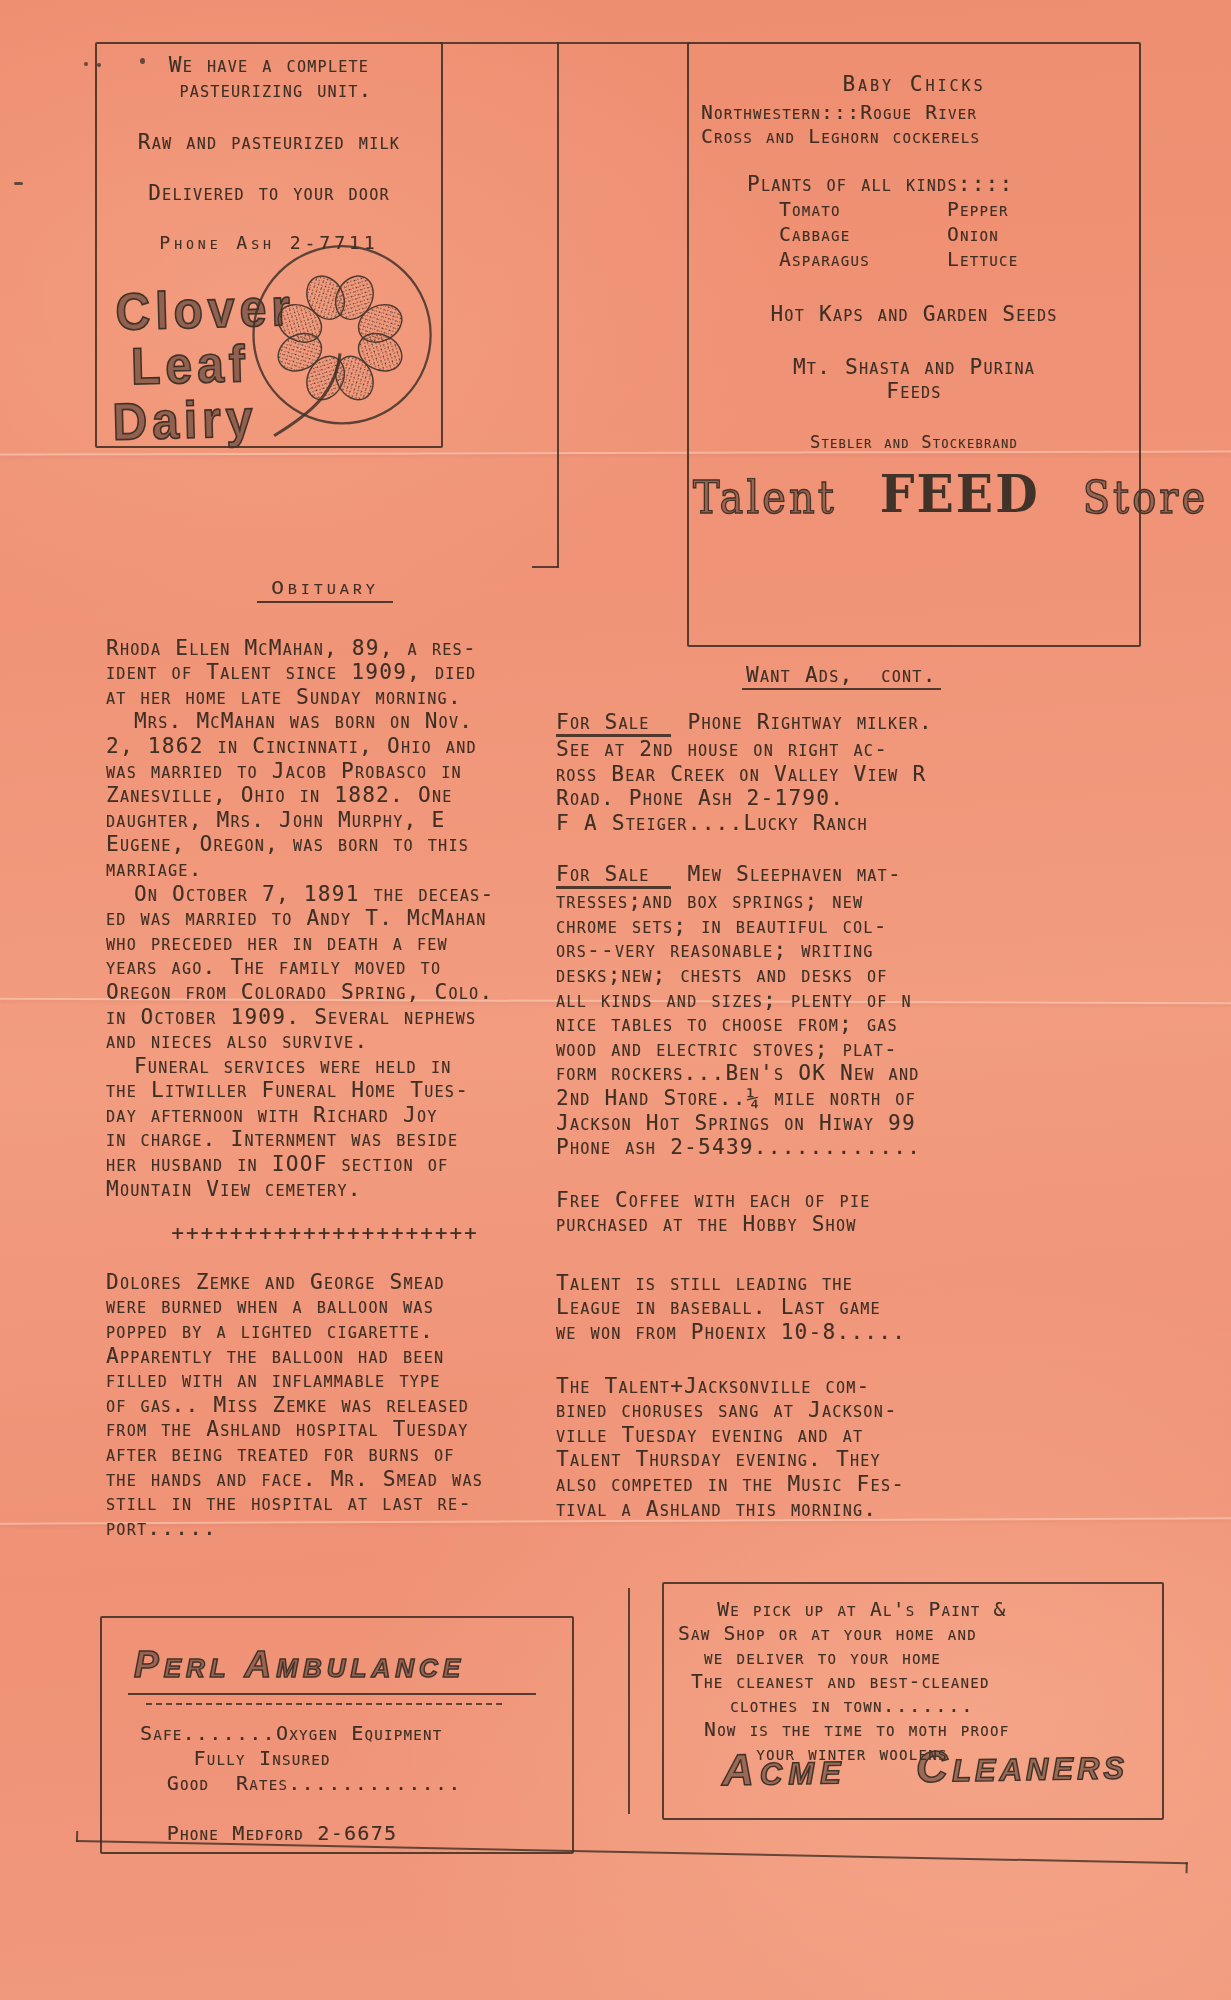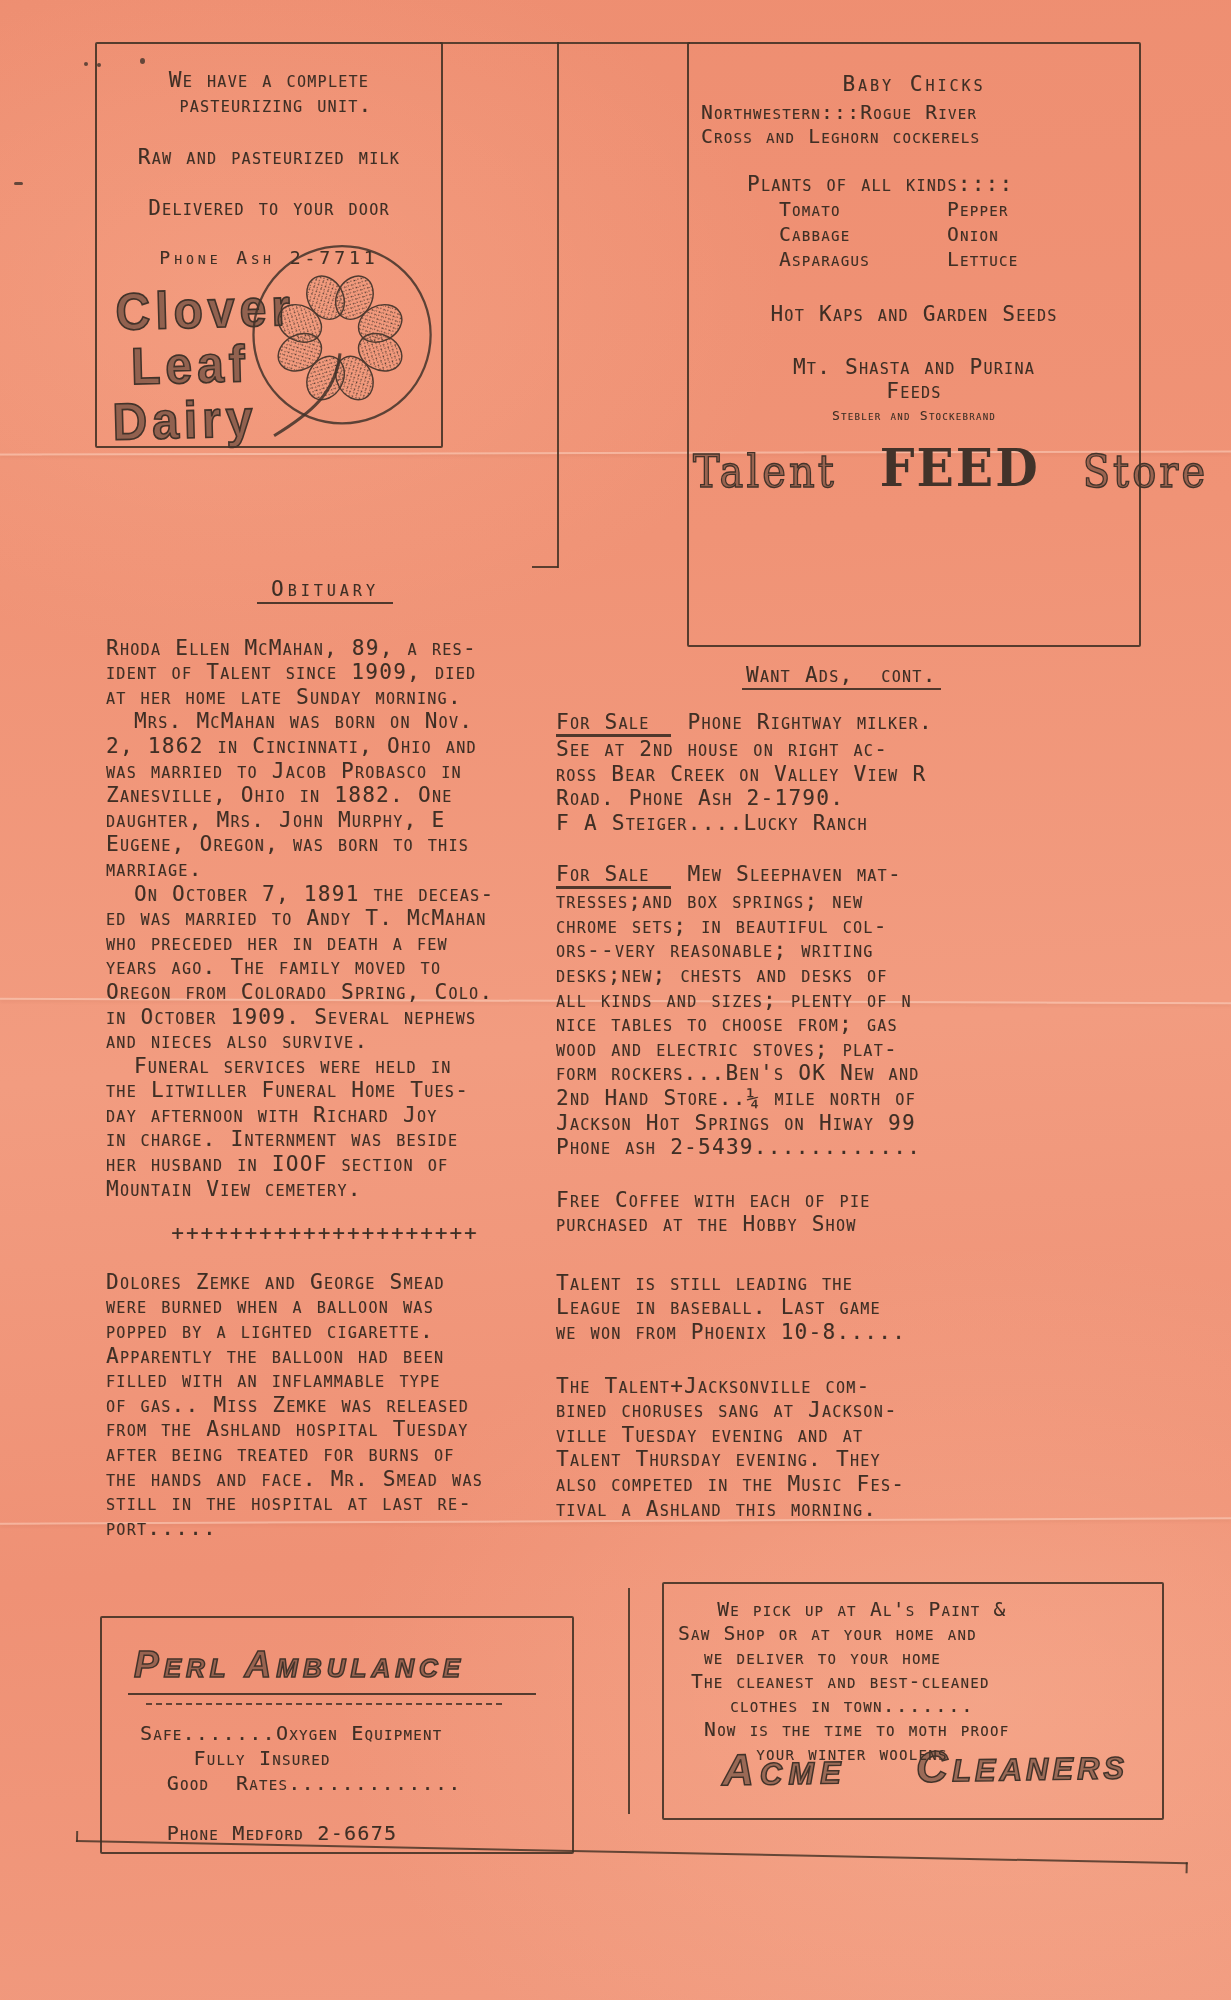--- a/index.html
+++ b/index.html
@@ -62,21 +62,21 @@
   <div class="crease" style="top:1000px; transform:rotate(0.2deg);"></div>
   <div class="crease" style="top:1520px; transform:rotate(-0.25deg);"></div>
   <div class="speck" style="left:84px; top:62px; width:4px; height:4px;"></div>
   <div class="speck" style="left:97px; top:63px; width:4px; height:4px;"></div>
   <div class="speck" style="left:14px; top:182px; width:9px; height:3px; border-radius:2px;"></div>
   <div class="speck" style="left:140px; top:58px; width:5px; height:6px;"></div>
 
   <div class="hline" style="left:440px; top:42px; width:250px;"></div>
 
   <div class="box" style="left:95px; top:42px; width:344px; height:402px;">
-    <div class="tw center" style="margin-top:24px;">We have a complete
+    <div class="tw center" style="margin-top:9px;">We have a complete
  pasteurizing unit.</div>
     <div class="tw center" style="margin-top:28px;">Raw and pasteurized milk</div>
     <div class="tw center" style="margin-top:26px;">Delivered to your door</div>
     <div class="tw center" style="margin-top:26px; font-size:18px; letter-spacing:4px;">Phone Ash 2-7711</div>
 
     <svg style="position:absolute; left:140px; top:196px;" width="206" height="206" viewBox="0 0 200 200">
       <defs>
         <pattern id="stip" width="5" height="5" patternUnits="userSpaceOnUse">
           <circle cx="1" cy="1.4" r="0.75" fill="#42332a"></circle>
           <circle cx="3.4" cy="3.6" r="0.65" fill="#42332a"></circle>
@@ -124,31 +124,31 @@
     </div>
     <div class="tw plants-row" style="font-size:19.5px;">
       <span>Cabbage</span><span>Onion</span>
     </div>
     <div class="tw plants-row" style="font-size:19.5px;">
       <span>Asparagus</span><span>Lettuce</span>
     </div>
     <div class="tw center" style="margin-top:30px;">Hot Kaps and Garden Seeds</div>
     <div class="tw center" style="margin-top:28px;">Mt. Shasta and Purina
 Feeds</div>
-    <div class="tw center" style="font-size:13px;">Stebler and Stockebrand</div>
+    <div class="tw center" style="margin-top:26px; font-size:17px;">Stebler and Stockebrand</div>
     <div class="banner-row">
       <span class="outline-serif">Talent</span>
       <span class="solid-serif">FEED</span>
       <span class="outline-serif">Store</span>
     </div>
   </div>
 
   <div class="abs" style="left:106px; top:577px; width:438px;">
     <div class="center">
-      <span class="tw uline" style="letter-spacing:4px;">Obituary</span>
+      <span class="tw uline" style="letter-spacing:4px;font-family:Liberation Mono, monospace;">Obituary</span>
     </div>
     <div class="tw" style="margin-top:34px;">Rhoda Ellen McMahan, 89, a res-
 ident of Talent since 1909, died
 at her home late Sunday morning.
   Mrs. McMahan was born on Nov.
 2, 1862 in Cincinnati, Ohio and
 was married to Jacob Probasco in
 Zanesville, Ohio in 1882. One
 daughter, Mrs. John Murphy, E
 Eugene, Oregon, was born to this

